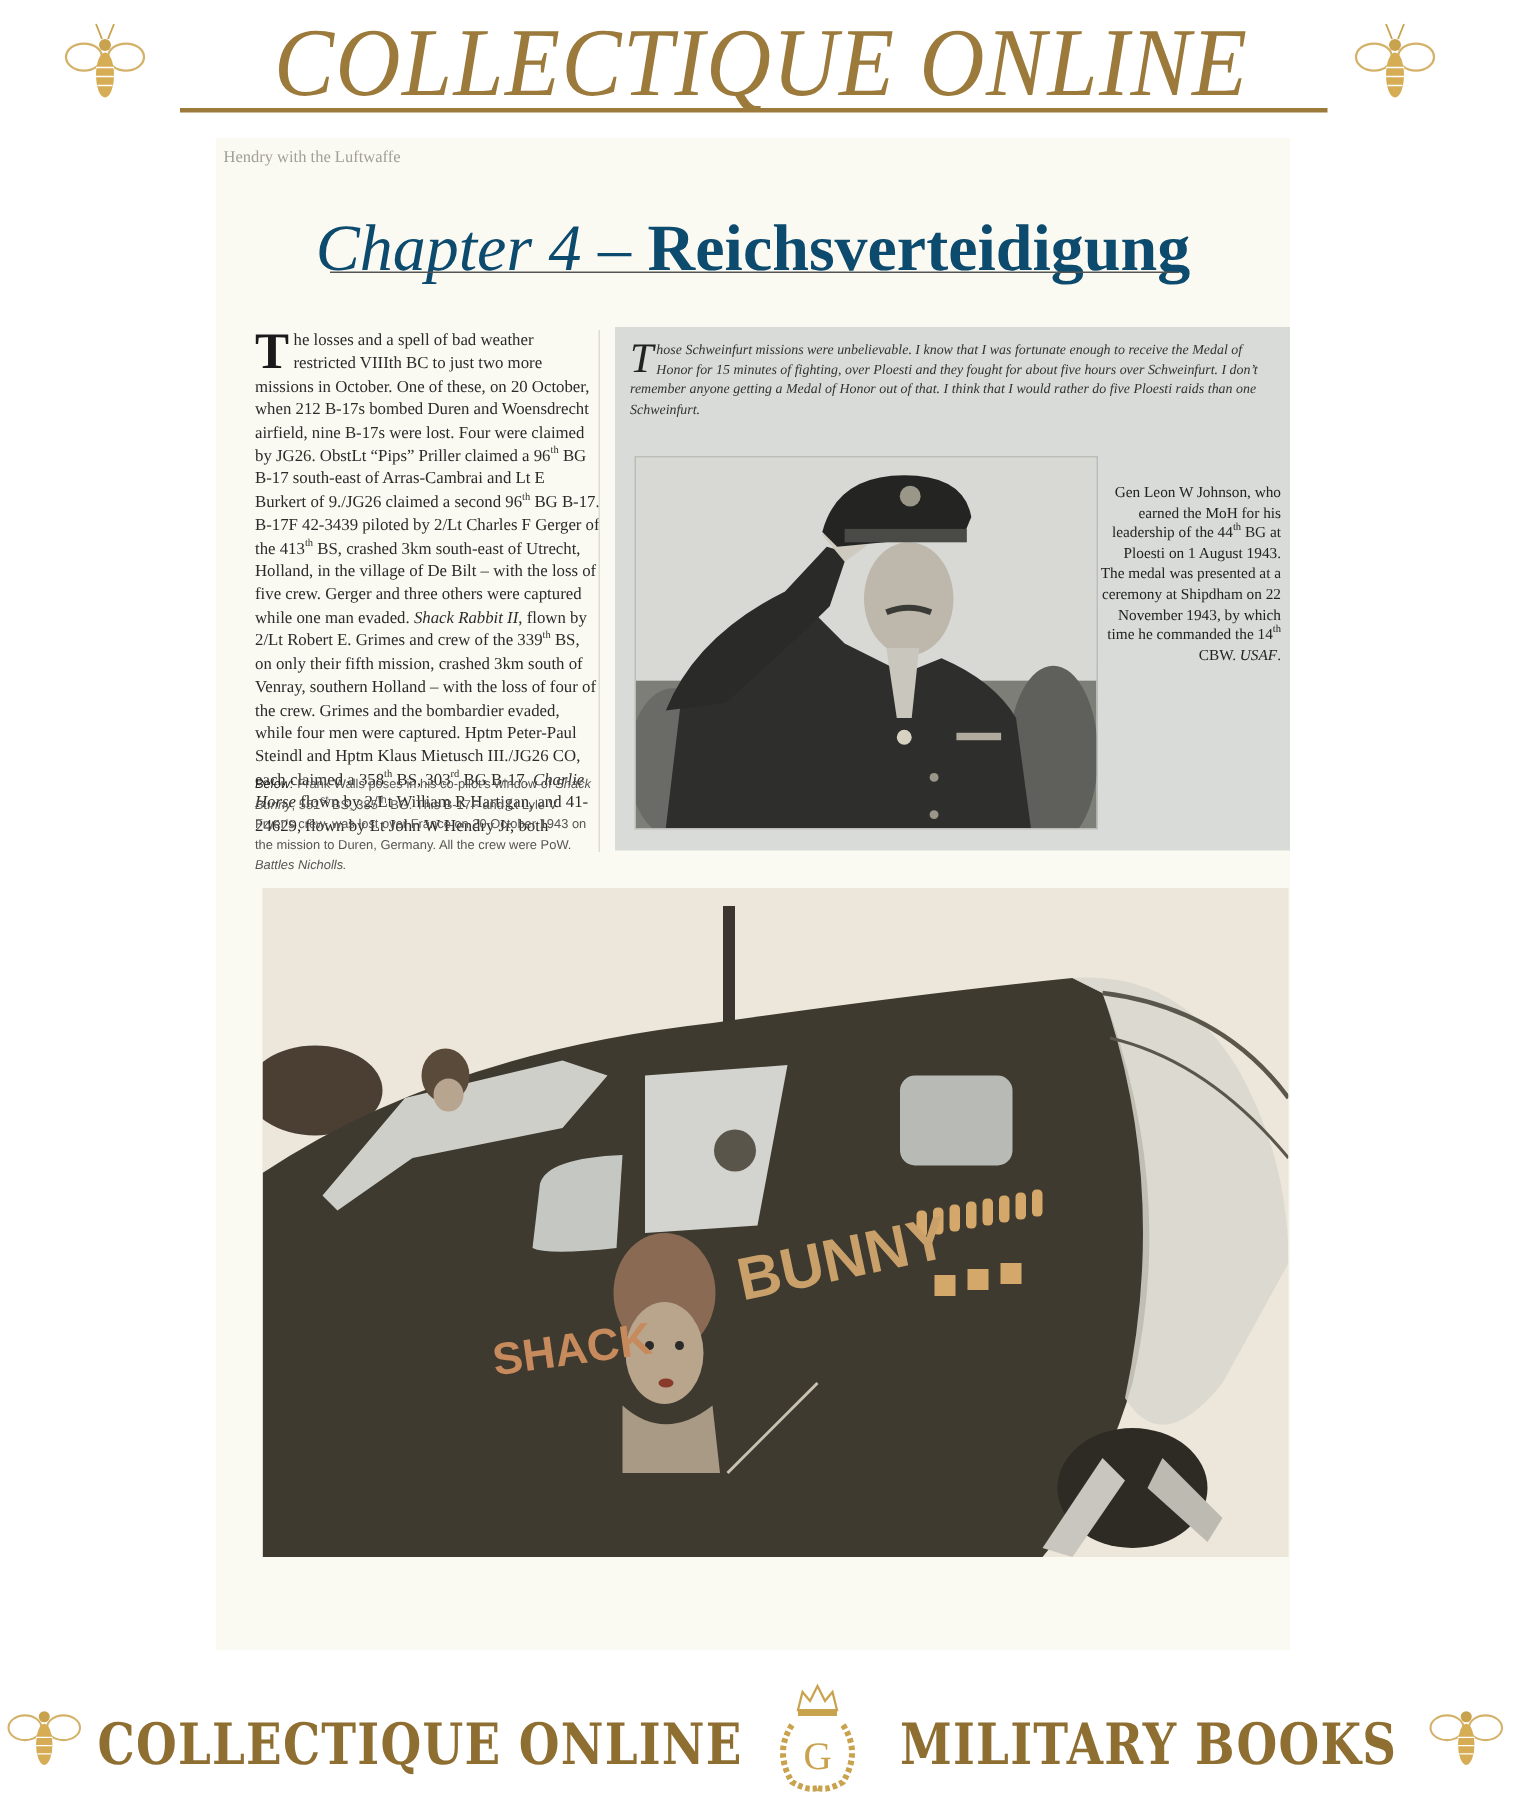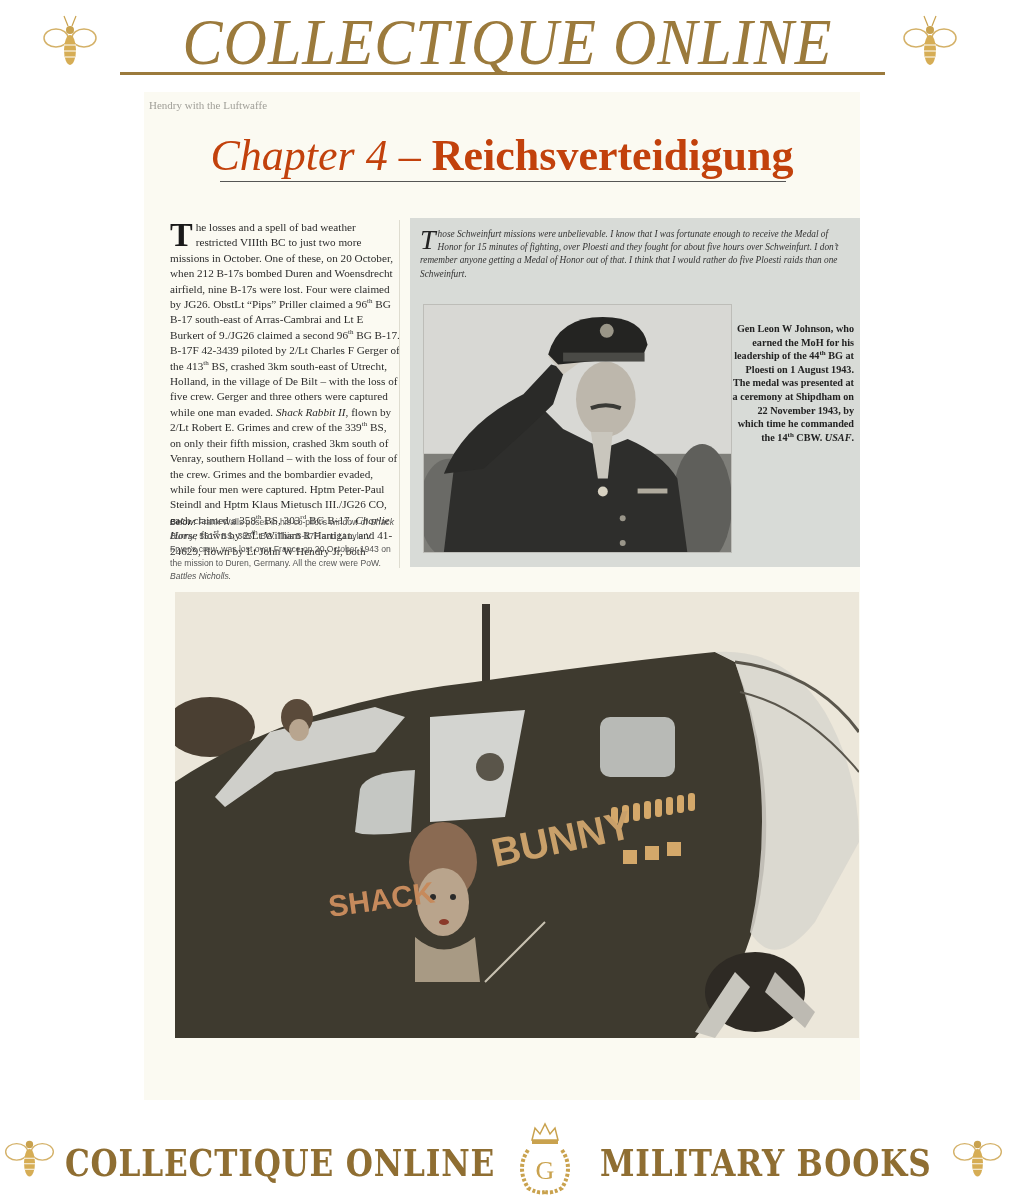--- a/index.html
+++ b/index.html
@@ -21,22 +21,22 @@
   
   .page {
     position: absolute; left: 144px; top: 92px; width: 716px; height: 1008px;
     background: #fbfaf2;
   }
   .running-head {
     position: absolute; left: 5px; top: 7px; font-size: 11px; color: #a09f98;
     font-family: "Liberation Serif", serif;
   }
   .chapter-title {
-    position: absolute; left: 0; top: 36px; width: 716px; text-align: center;
-    font-size: 44px; color: #c2410c; line-height: 56px; white-space: nowrap;
+    position: absolute; left: 0; top: 46px; width: 716px; text-align: center;
+    font-size: 44px; color: #0c4a6e; line-height: 56px; white-space: nowrap;
   }
   .chapter-title .ch-italic { font-style: italic; font-weight: normal; }
   .chapter-title .ch-bold { font-weight: bold; }
   .chapter-rule { position: absolute; left: 76px; top: 89px; width: 566px; height: 1px; background: #555; }
 
   .body-col {
     position: absolute; left: 26px; top: 128px; width: 230px;
     font-size: 11.2px; line-height: 15.4px; color: #2b2b2b; text-align: left;
   }
   .dropcap {
@@ -66,21 +66,21 @@
 
   .photo-johnson {
     position: absolute; left: 13px; top: 86px; width: 309px; height: 249px;
     background: linear-gradient(180deg, #dcdcd8 0%, #d3d3cf 55%, #8d8d88 72%, #6e6e6a 100%);
     overflow: hidden; border: 1px solid #bdbdb8;
   }
   .photo-johnson svg { width: 100%; height: 100%; display: block; }
 
   .johnson-caption {
     position: absolute; left: 322px; top: 104px; width: 122px; text-align: right;
-    font-weight: bold; font-size: 10.2px; line-height: 13.6px; color: #222;
+    font-weight: normal; font-size: 10.2px; line-height: 13.6px; color: #222;
   }
 
   
   .photo-bomber {
     position: absolute; left: 31px; top: 500px; width: 684px; height: 446px;
     background: #eae6da; overflow: hidden;
   }
   .photo-bomber svg { width: 100%; height: 100%; display: block; }
 
   .page-number {

